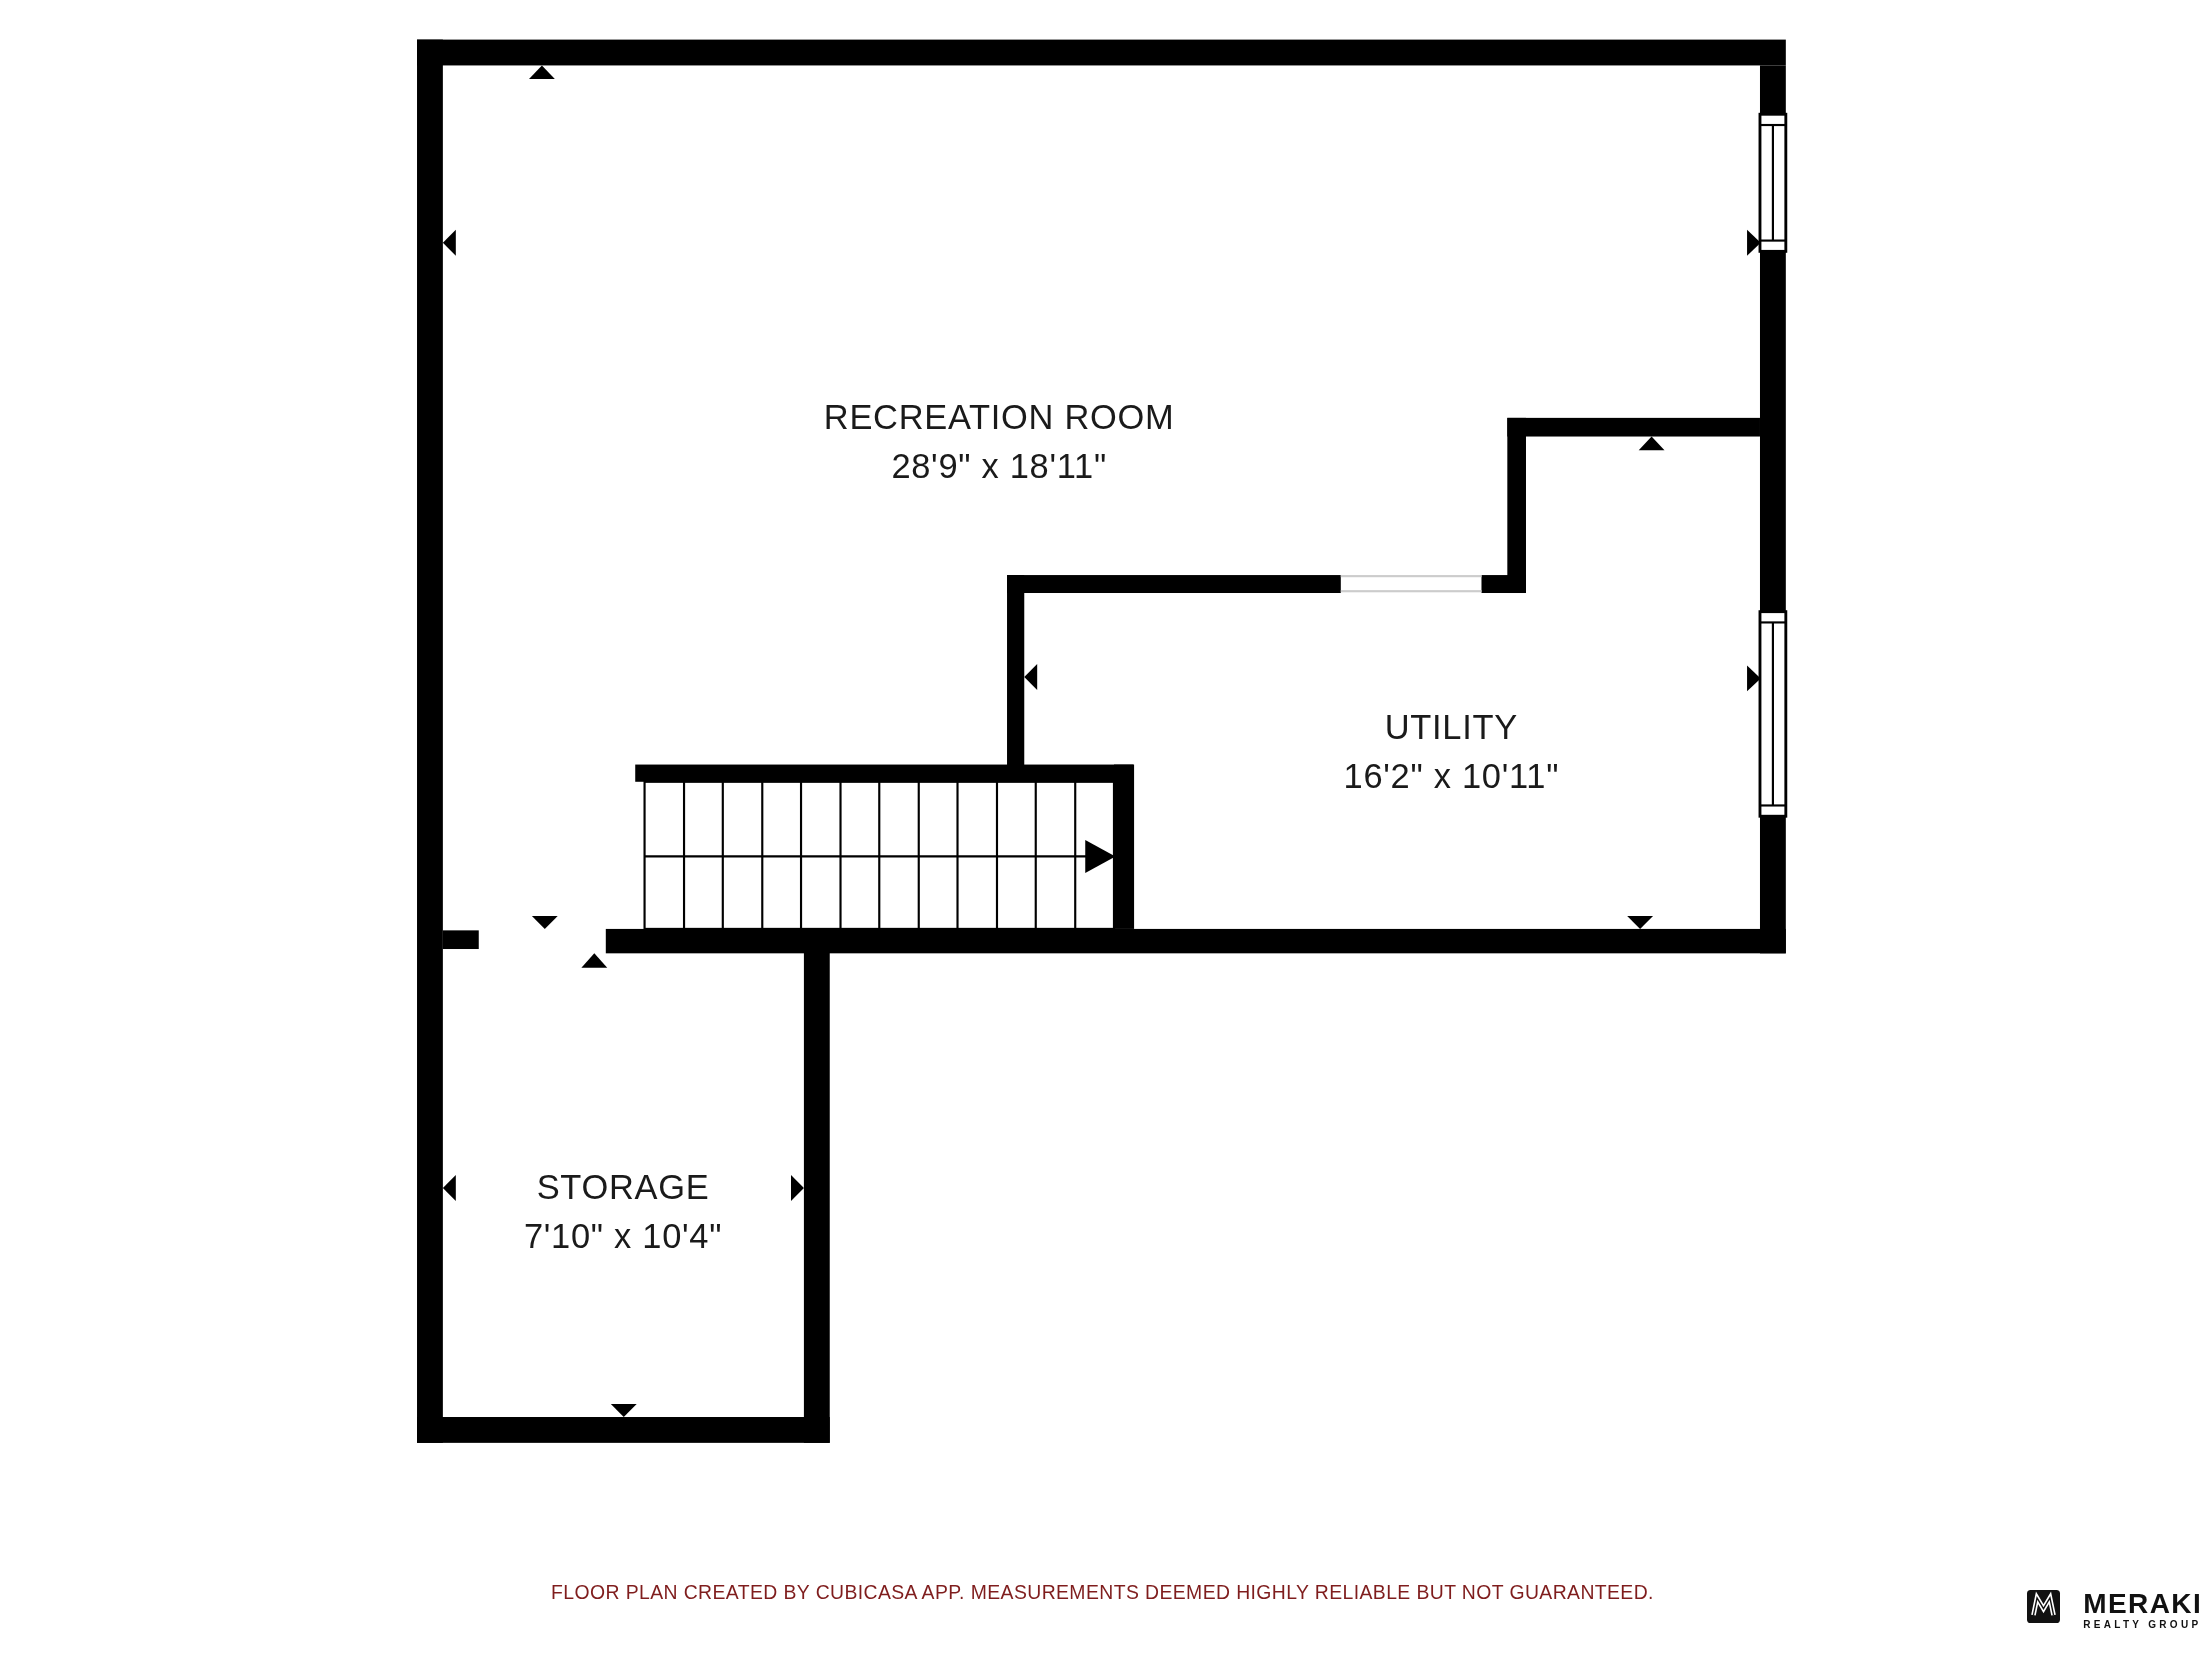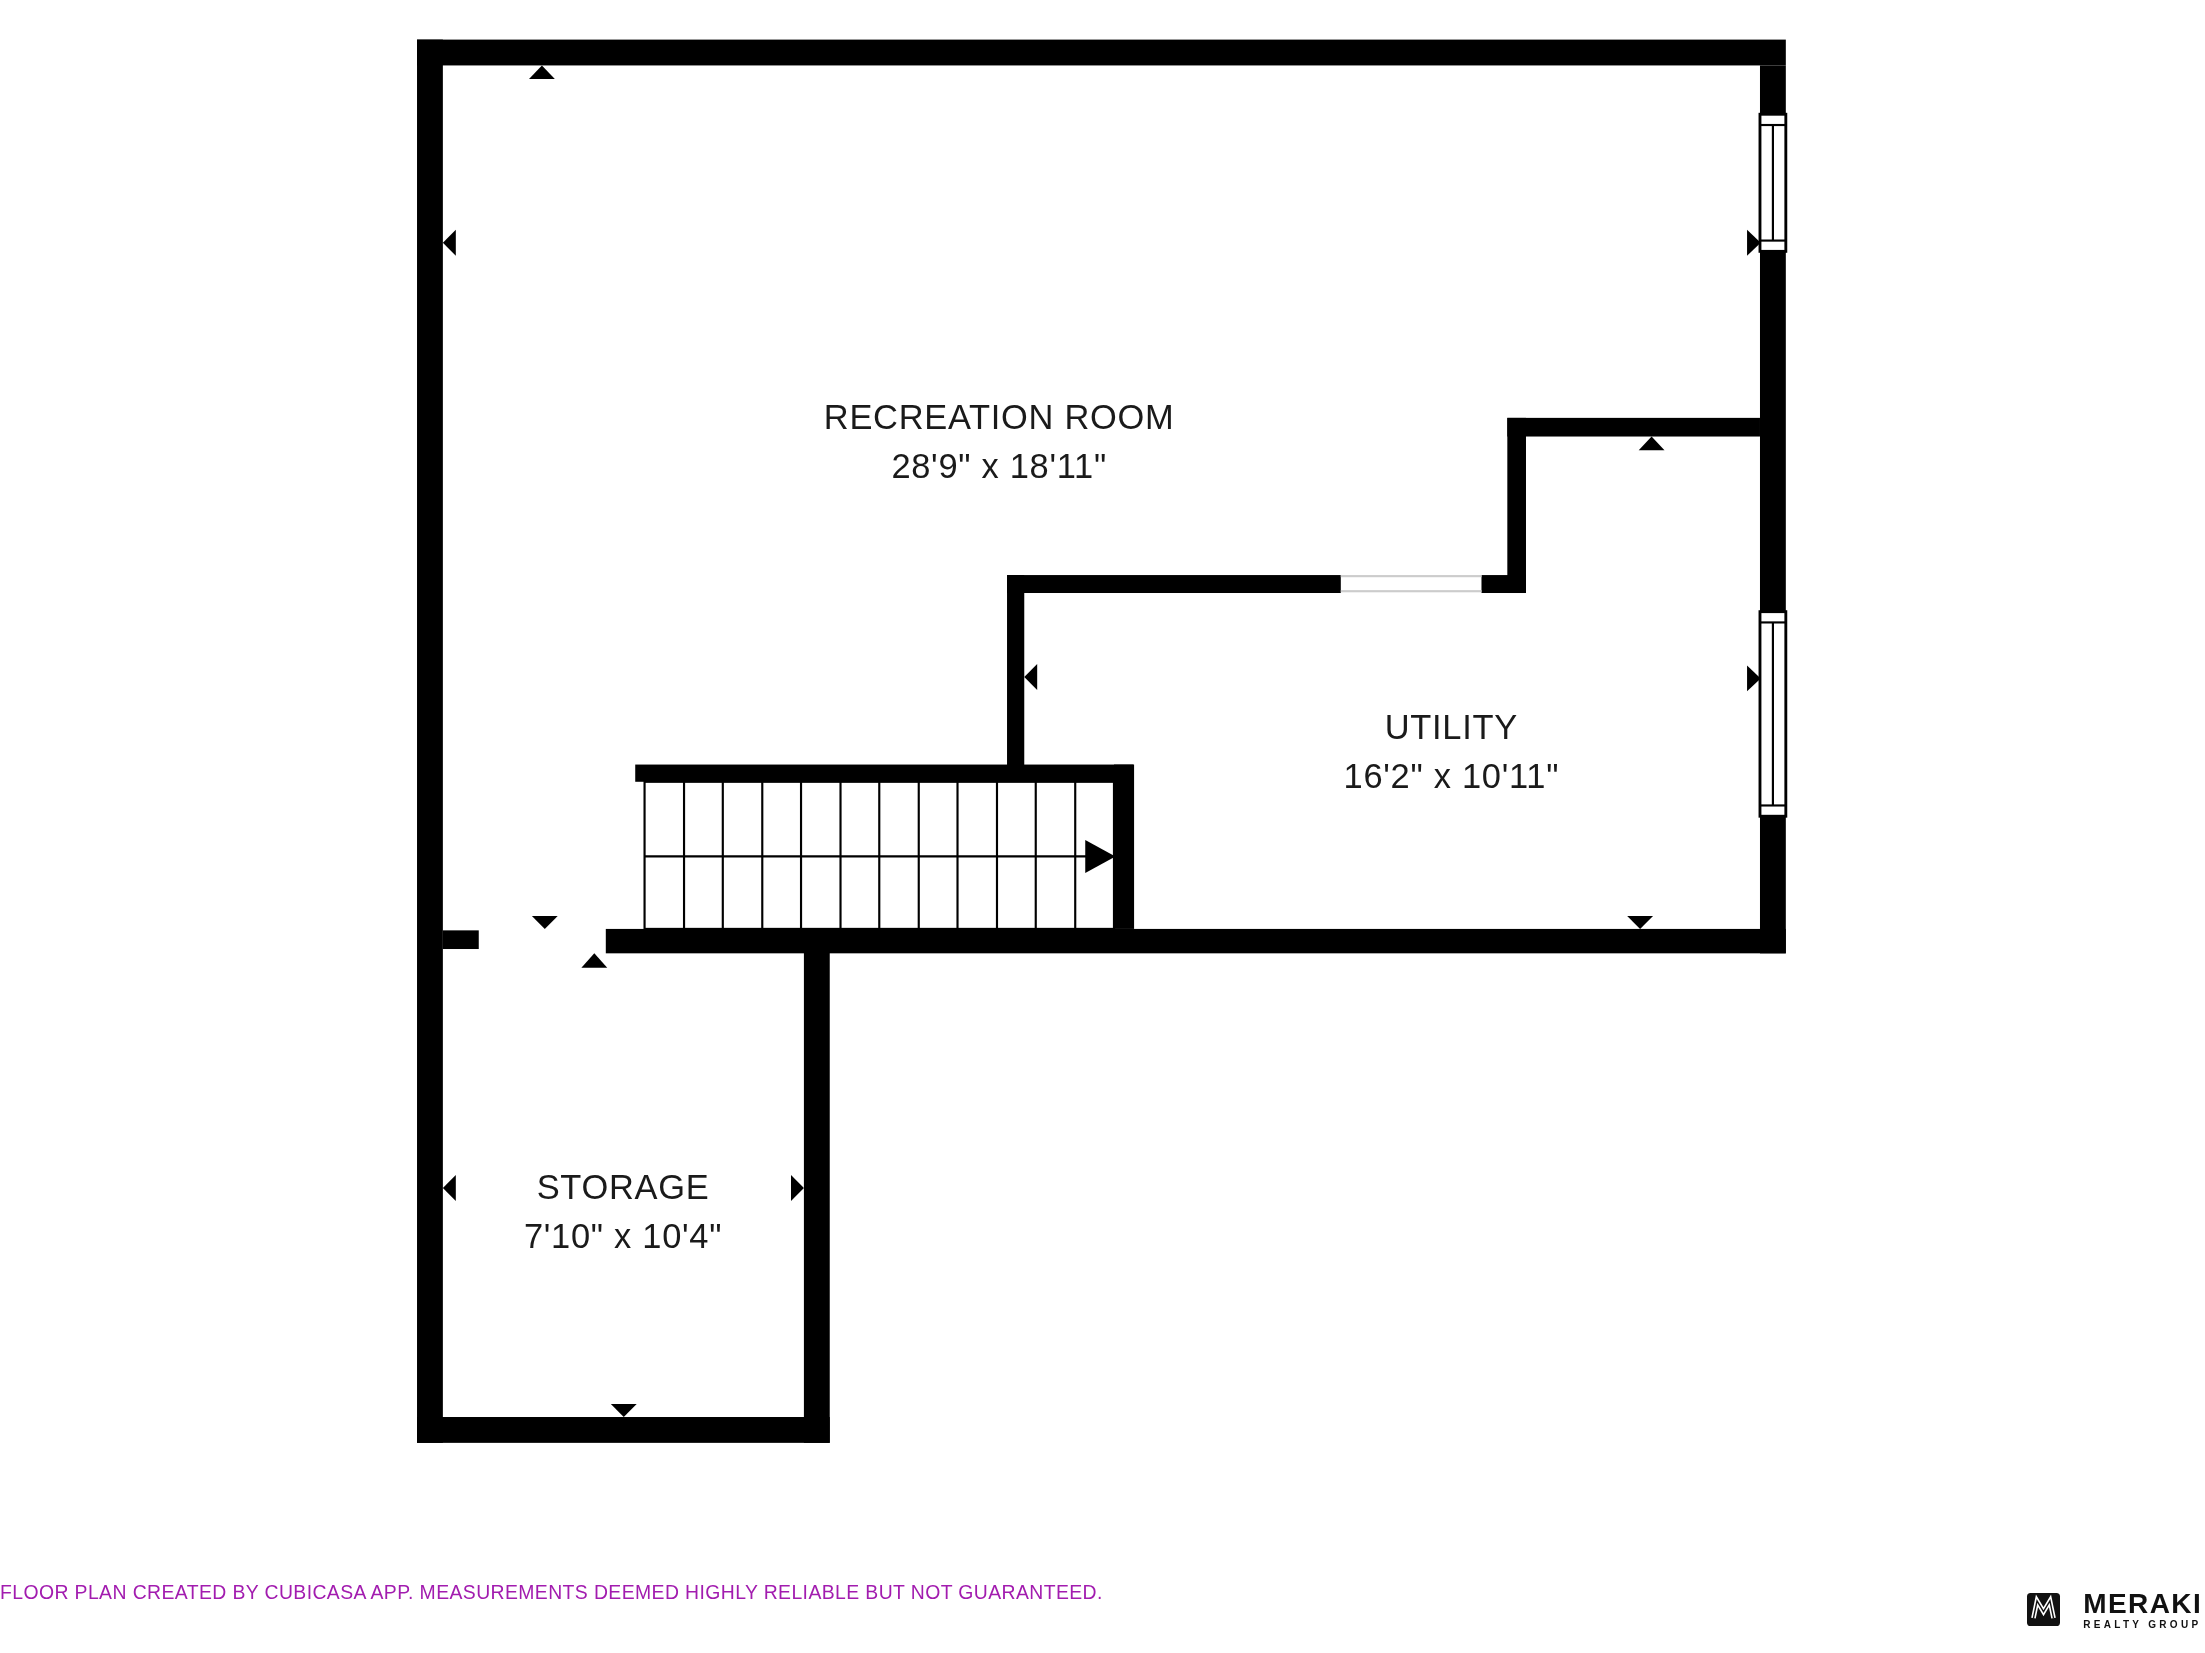--- a/index.html
+++ b/index.html
@@ -32,31 +32,31 @@
     font-family: "Liberation Sans", sans-serif;
     font-size: 48px;
     fill: #1a1a1a;
     letter-spacing: 1px;
   }
   .footer-note {
     position: absolute;
     left: 0;
     right: 0;
     top: 1581px;
-    text-align: left;
+    text-align: center;
     font-size: 19.4px;
     letter-spacing: 0.4px;
-    color: #a21caf;
+    color: #7f1d1d;
   }
   .brand-logo {
     position: absolute;
     right: 2.9px;
     bottom: 4.3px;
     display: flex;
-    align-items: center;
+    align-items: flex-start;
     gap: 23px;
     margin-left: 28px;
   }
   .logo-mark {
     width: 33px;
     height: 33px;
     background: #111111;
     border-radius: 3.6px;
     display: flex;
     align-items: center;

